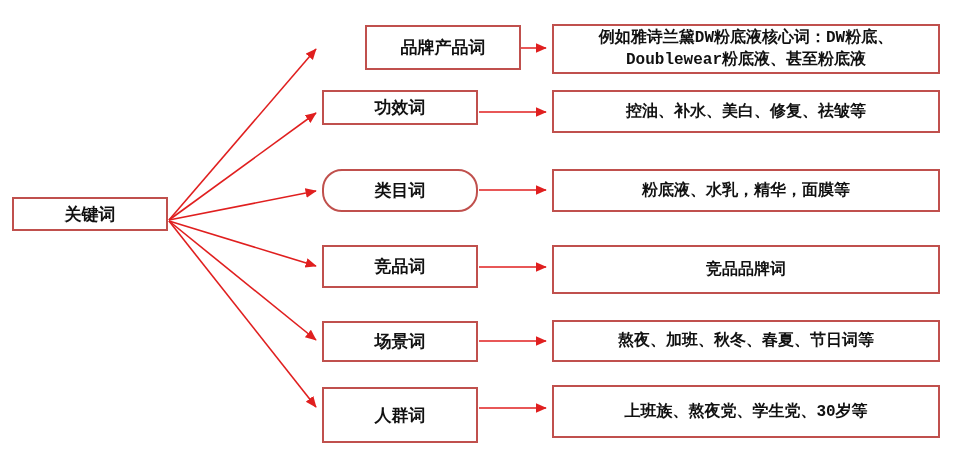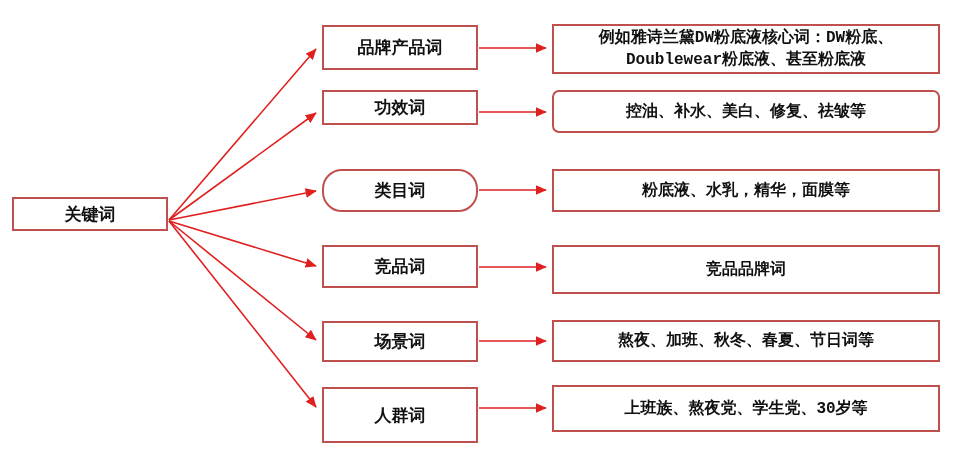--- a/index.html
+++ b/index.html
@@ -58,32 +58,32 @@
     <line x1="479" y1="190" x2="546" y2="190" marker-end="url(#ah)"></line>
     <line x1="479" y1="267" x2="546" y2="267" marker-end="url(#ah)"></line>
     <line x1="479" y1="341" x2="546" y2="341" marker-end="url(#ah)"></line>
     <line x1="479" y1="408" x2="546" y2="408" marker-end="url(#ah)"></line>
   </svg>
 
   <div class="box root">
     <span>关键词</span>
   </div>
 
-  <div class="box mid" style="top:25px;height:45px;">
+  <div class="box mid" style="top:25px;height:45px;margin-left:43px;">
     <span>品牌产品词</span>
   </div>
   <div class="box right" style="top:24px;height:50px;">
     <span>例如雅诗兰黛DW粉底液核心词：DW粉底、
 Doublewear粉底液、甚至粉底液</span>
   </div>
 
   <div class="box mid" style="top:90px;height:35px;">
     <span>功效词</span>
   </div>
-  <div class="box right" style="top:90px;height:43px;border-radius:7px;">
+  <div class="box right" style="top:90px;height:43px;">
     <span>控油、补水、美白、修复、祛皱等</span>
   </div>
 
   <div class="box mid" style="top:169px;height:43px;border-radius:20px;">
     <span>类目词</span>
   </div>
   <div class="box right" style="top:169px;height:43px;">
     <span>粉底液、水乳，精华，面膜等</span>
   </div>
 
@@ -97,17 +97,17 @@
   <div class="box right" style="top:320px;height:42px;">
     <span>熬夜、加班、秋冬、春夏、节日词等</span>
   </div>
   <div class="box mid" style="top:321px;height:41px;">
     <span>场景词</span>
   </div>
 
   <div class="box mid" style="top:387px;height:56px;">
     <span>人群词</span>
   </div>
-  <div class="box right" style="top:385px;height:47px;">
+  <div class="box right" style="top:385px;height:53px;">
     <span>上班族、熬夜党、学生党、30岁等</span>
   </div>
 
 </div>
 
 </body></html>

